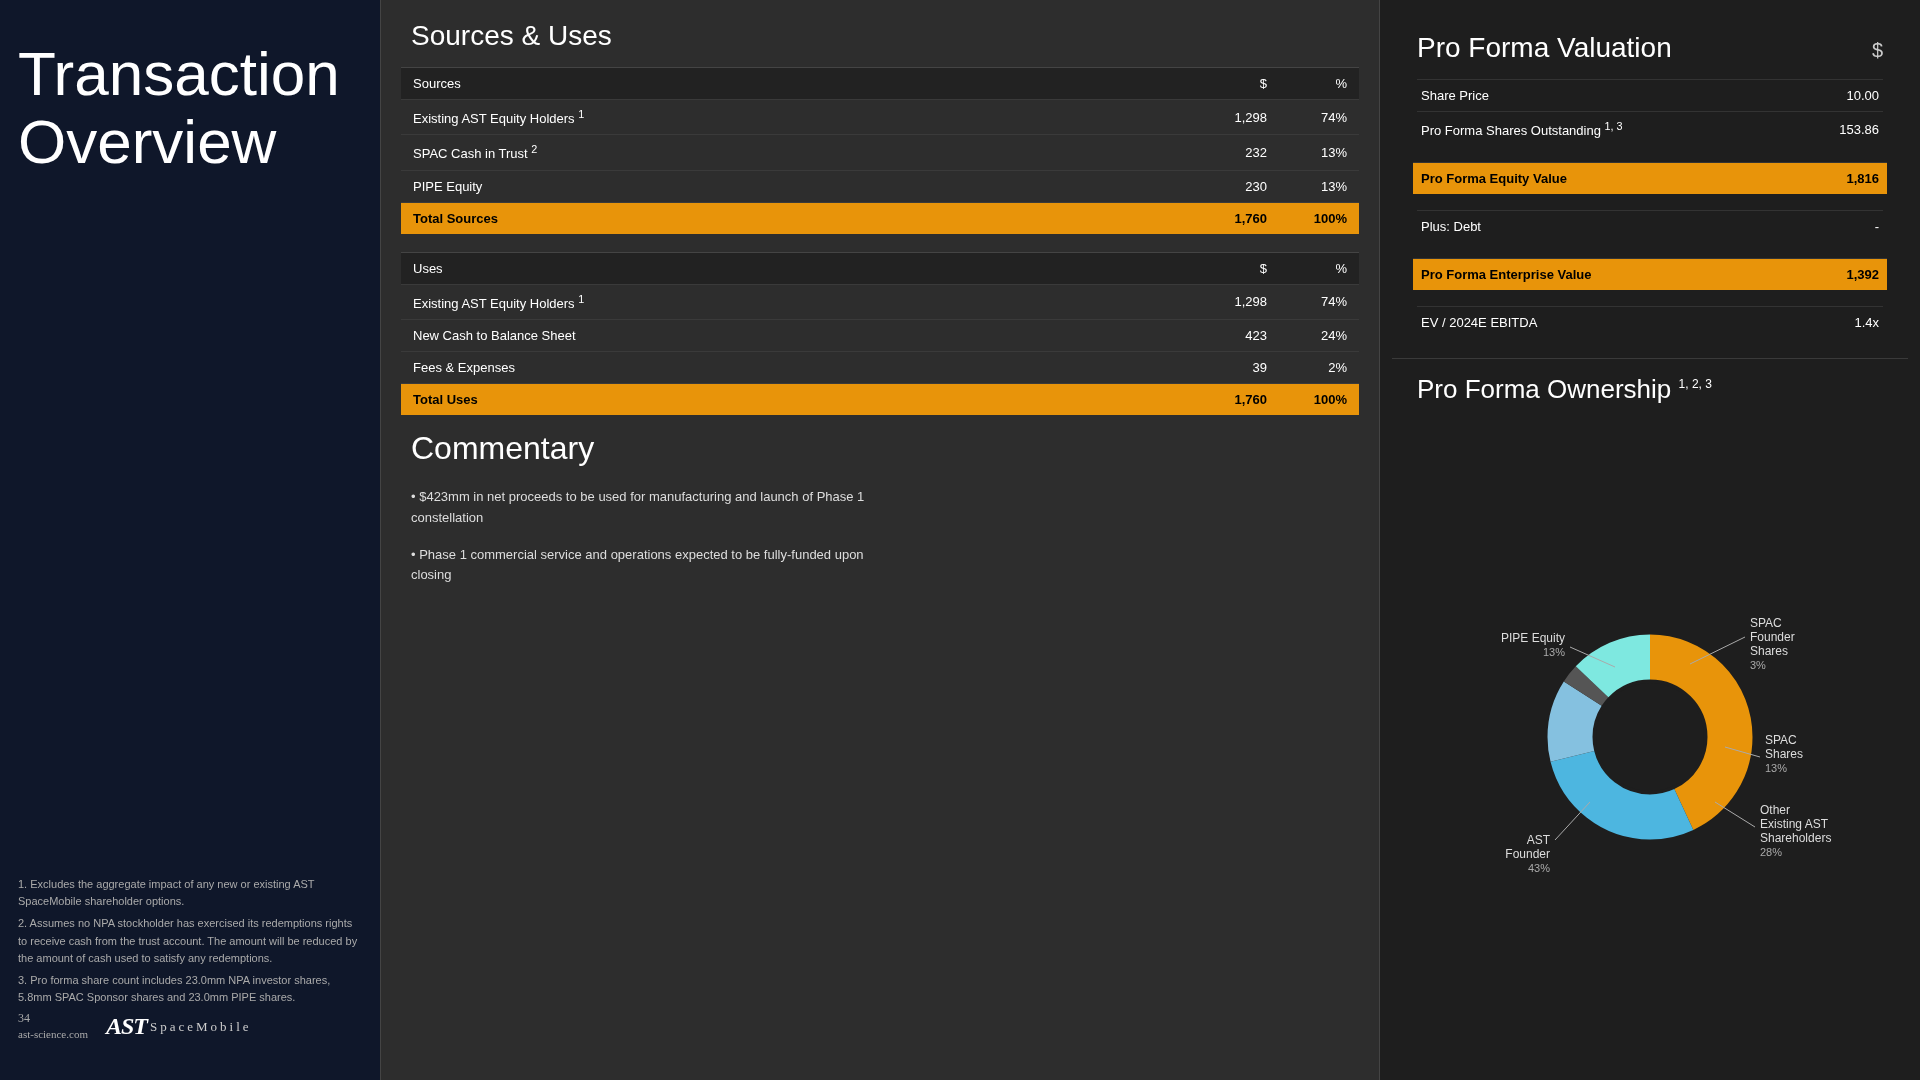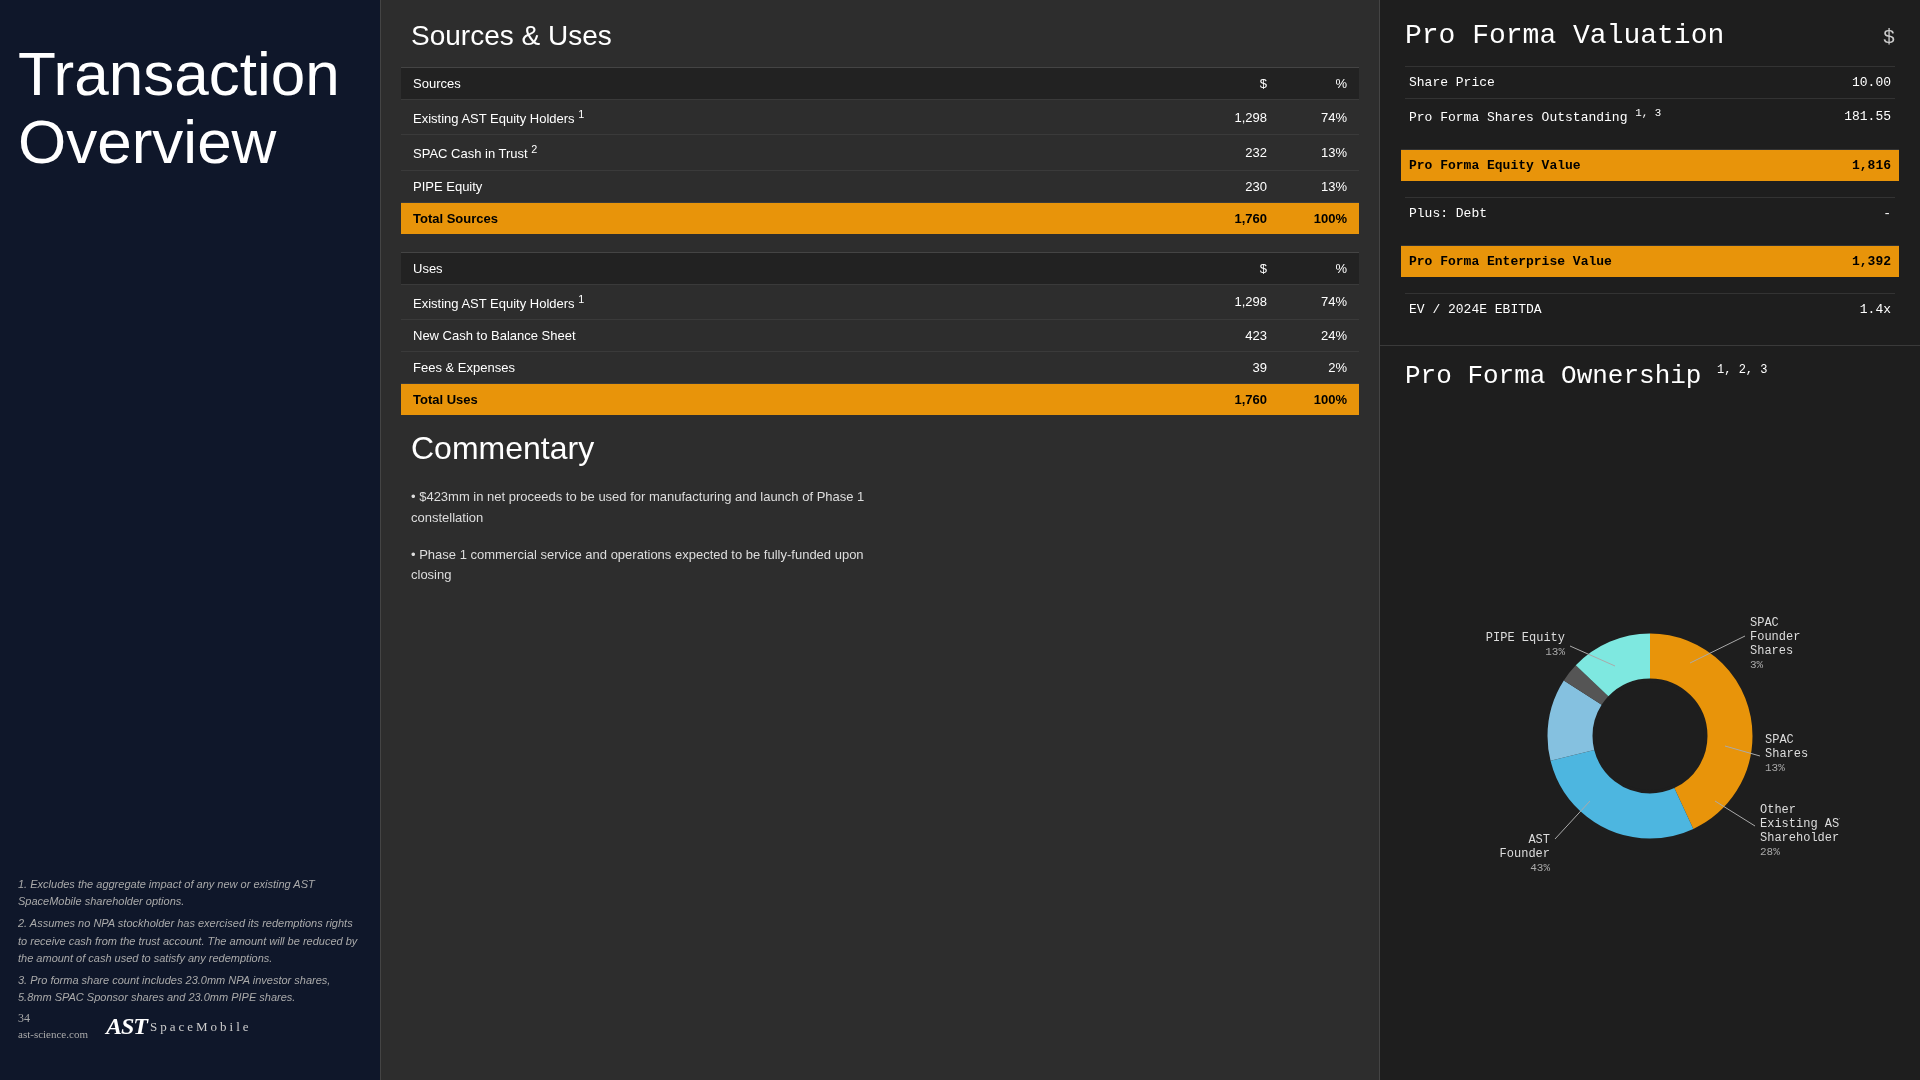--- a/index.html
+++ b/index.html
@@ -27,21 +27,20 @@
       font-size: 62px;
       font-weight: 300;
       line-height: 1.1;
       color: #fff;
       margin-bottom: 30px;
     }
     .footnotes {
       font-size: 11px;
       color: #aaa;
       line-height: 1.6;
-      font-style: italic;
     }
     .footnotes p { margin-bottom: 4px; }
     .logo-area {
       display: flex;
       align-items: flex-end;
       gap: 18px;
       font-family: Liberation Serif, serif;
     }
     .page-num {
       font-size: 12px;
@@ -131,22 +130,21 @@
       content: '• ';
     }
 
     
     .right-panel {
       width: 540px;
       min-width: 540px;
       background: #1e1e1e;
       display: flex;
       flex-direction: column;
-      padding: 0;
-      font-family: Liberation Mono, monospace;
+      padding: 12px;
     }
 
     .right-top {
       padding: 20px 25px;
       border-bottom: 1px solid #3a3a3a;
     }
     .pf-title-row {
       display: flex;
       justify-content: space-between;
       align-items: baseline;
@@ -334,21 +332,21 @@
       <span class="pf-title">Pro Forma Valuation</span>
       <span class="pf-dollar">$</span>
     </div>
 
     <div class="valuation-row">
       <span>Share Price</span>
       <span class="val-right">10.00</span>
     </div>
     <div class="valuation-row">
       <span>Pro Forma Shares Outstanding <sup>1, 3</sup></span>
-      <span class="val-right">181.55</span>
+      <span class="val-right">153.86</span>
     </div>
     <div class="valuation-row highlight">
       <span>Pro Forma Equity Value</span>
       <span class="val-right">1,816</span>
     </div>
     <div class="valuation-row">
       <span>Plus: Debt</span>
       <span class="val-right">-</span>
     </div>
     <div class="valuation-row highlight">

